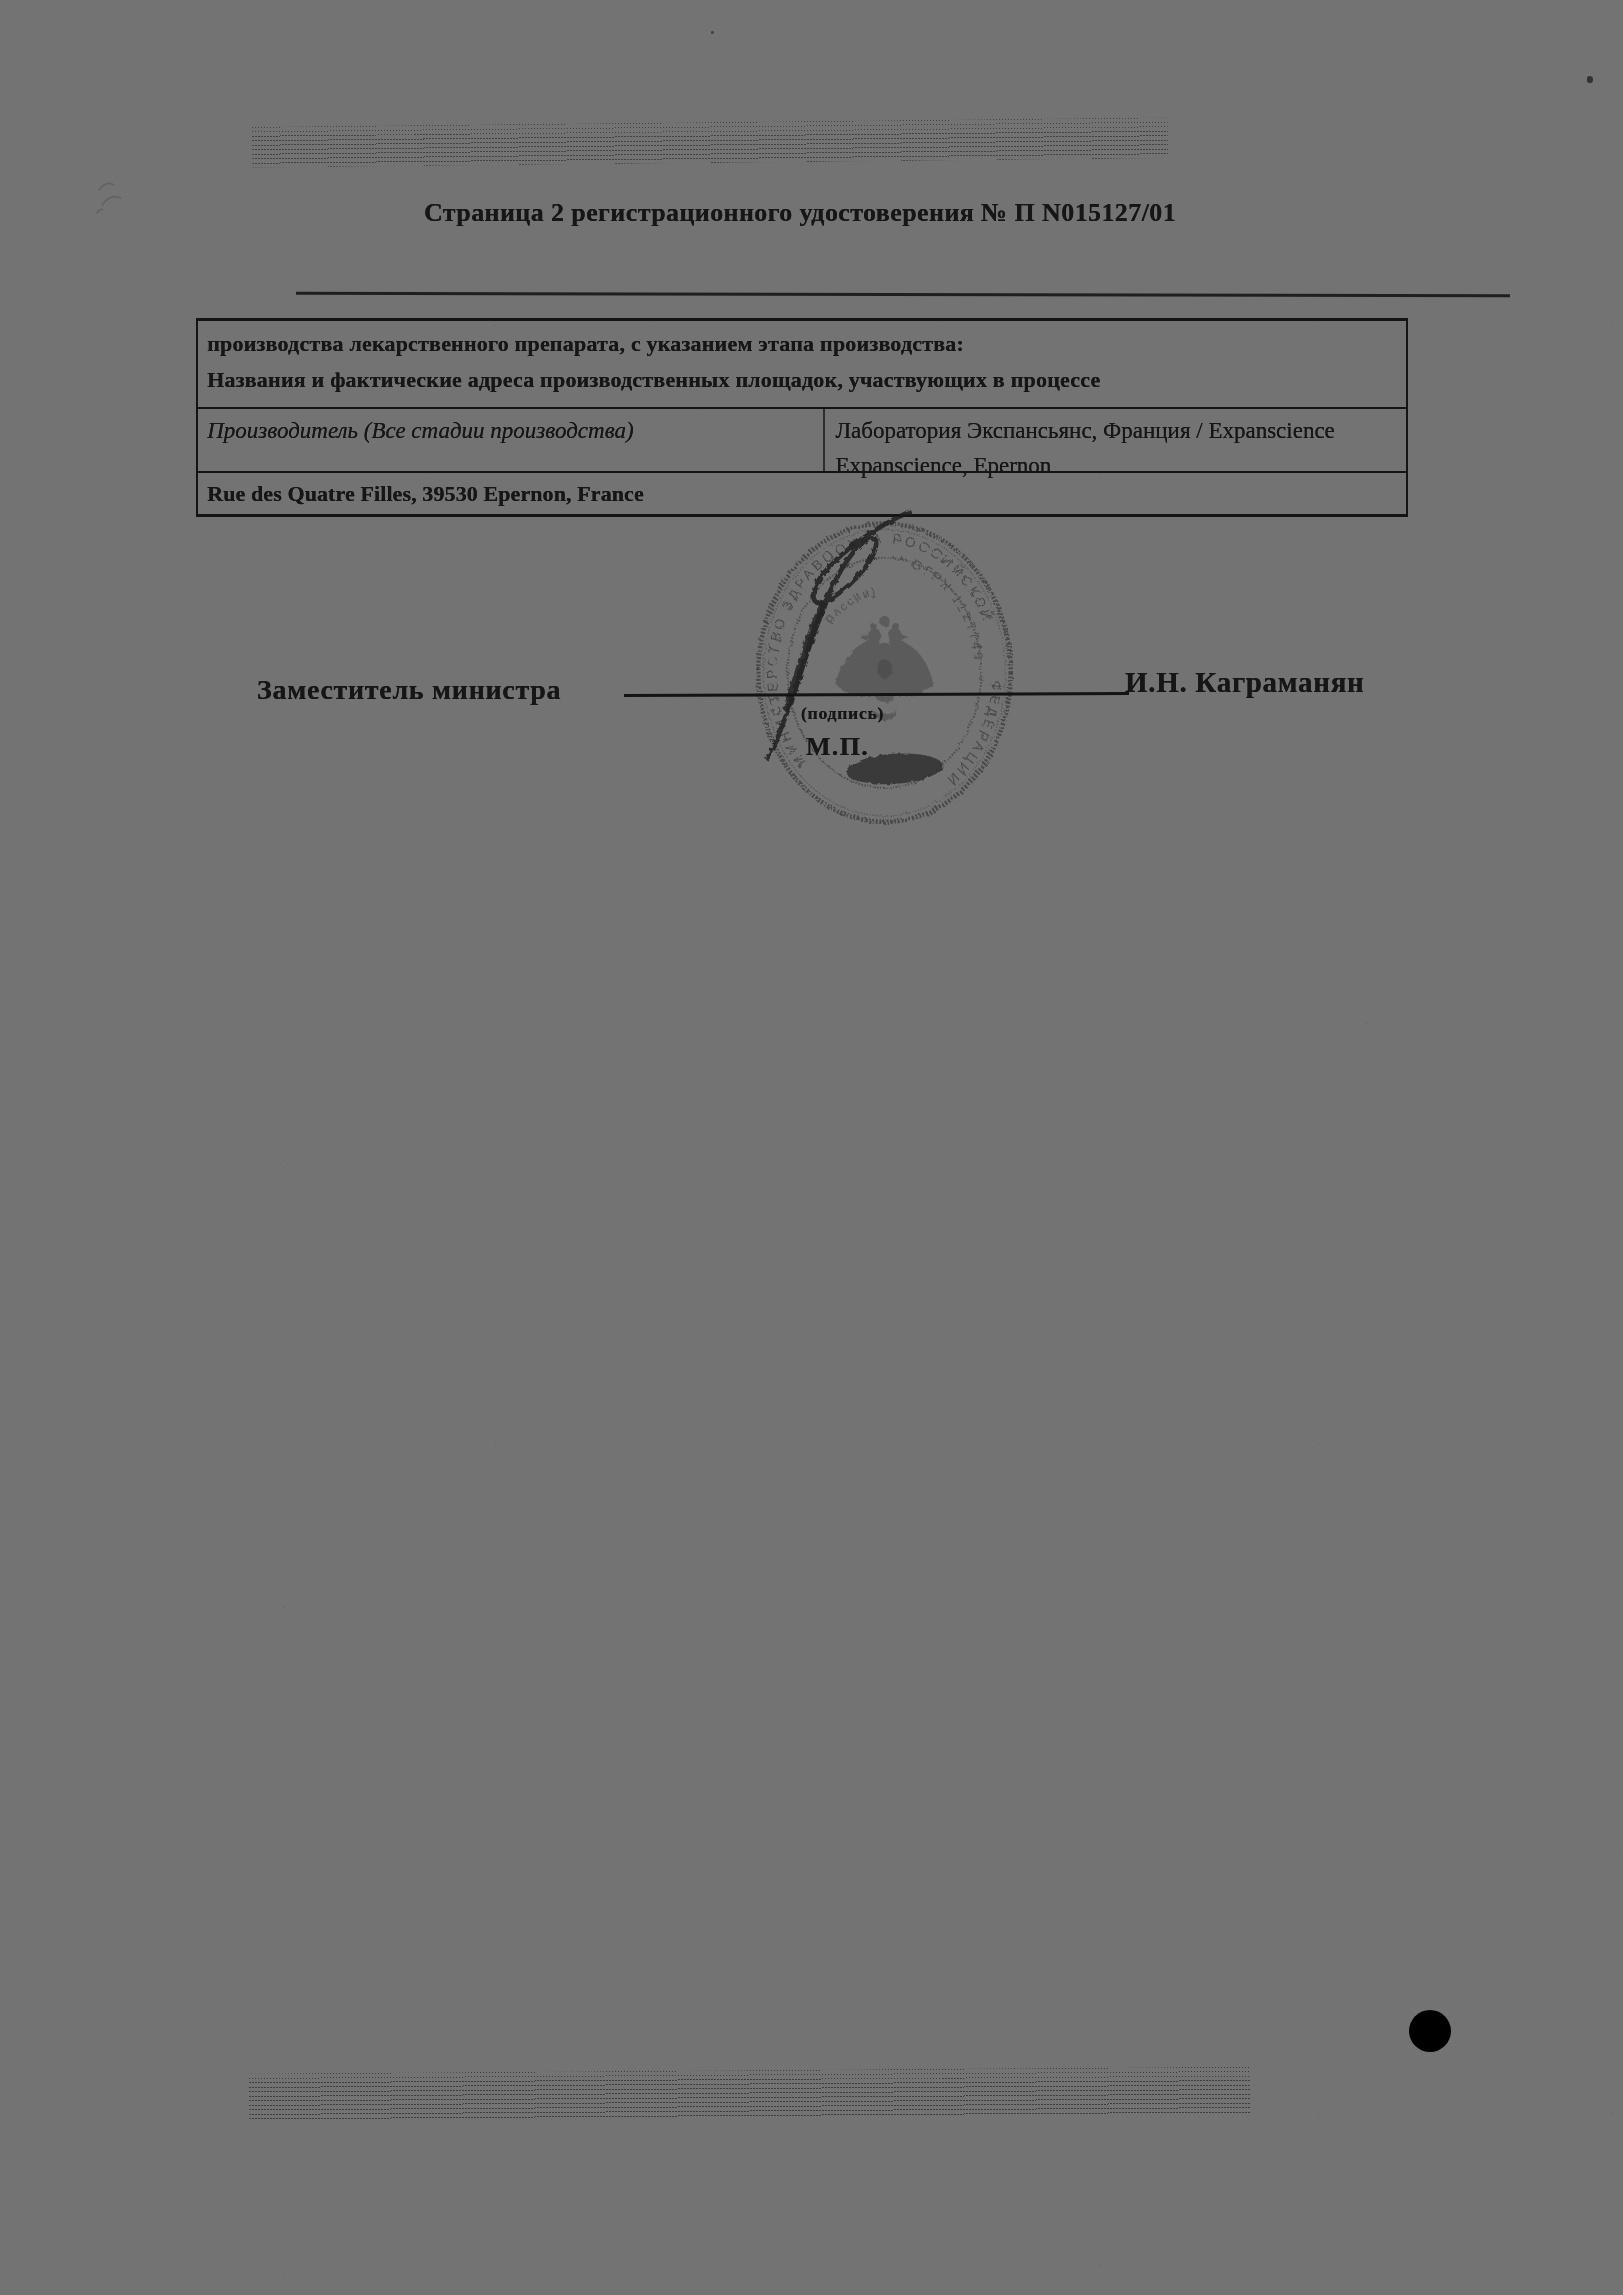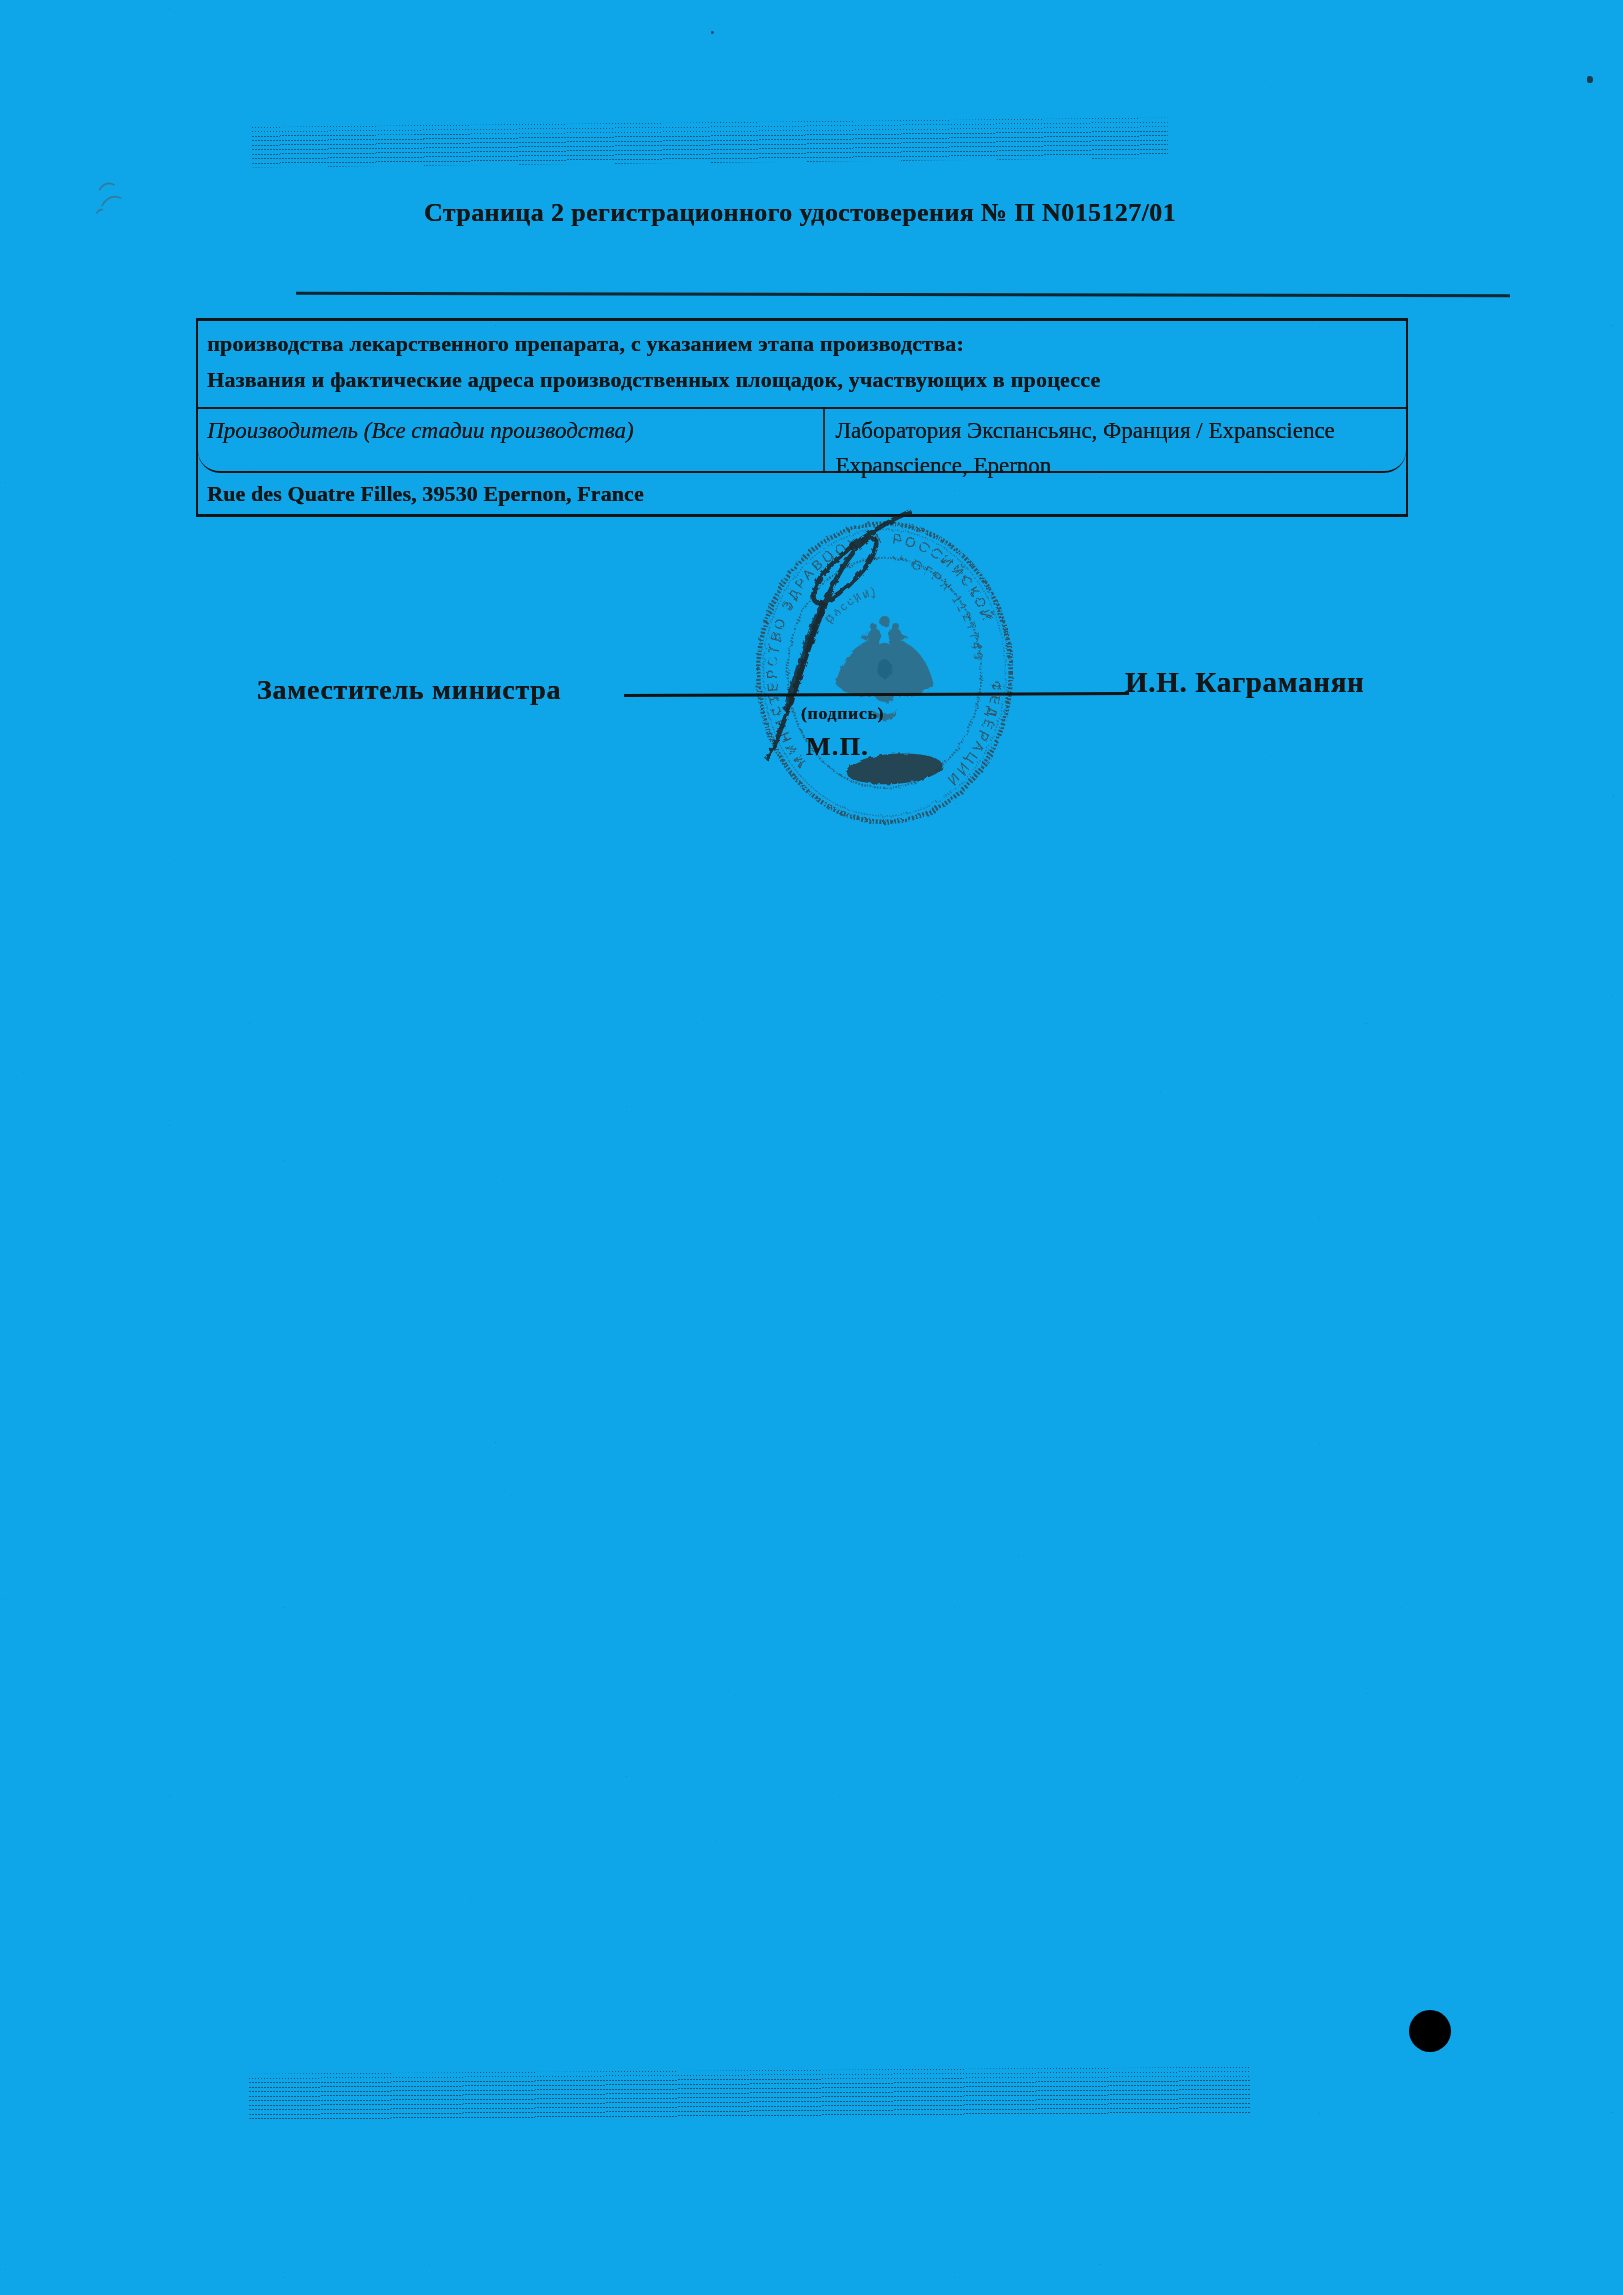--- a/index.html
+++ b/index.html
@@ -1,17 +1,17 @@
 <!DOCTYPE html>
 <html style="font-size:10.5px"><head>
 <meta charset="utf-8">
 <style>
   html,body { margin:0; padding:0; background:#e8e8e8; }
   #page {
-    position:relative; width:1623px; height:2295px; background:#0ea5e9;
+    position:relative; width:1623px; height:2295px; background:#737373;
     overflow:hidden; font-family:"Liberation Serif","DejaVu Serif",serif;
     color:#161616;
   }
   .abs { position:absolute; }
   .txt { text-shadow:0 0 0.5px rgba(10,10,10,.85); }
 
   
   .page-title { left:424px; top:198px; font-size:26px; font-weight:bold;
     letter-spacing:0.4px; white-space:nowrap; }
 
@@ -24,21 +24,21 @@
   .band-top { left:252px; top:122px; width:916px; height:41px; opacity:.5; transform:rotate(-0.6deg); }
   .band-bottom { left:249px; top:2070px; width:1001px; height:47px; opacity:.55; transform:rotate(-0.4deg); }
   .dbl-line { left:296px; top:293px; width:1214px; height:2.6px; background:#101010; opacity:.85; transform:rotate(0.12deg); }
 
   
   .tbl { left:196px; top:318px; width:1212px; height:199px;
     border:2.6px solid #141414; border-top-width:3.9px; border-bottom-width:3.9px;
     box-sizing:border-box; }
   .tbl-header { padding:5.2px 9.2px 0 9.2px; height:81px; border-bottom:2.6px solid #141414;
     font-weight:bold; font-size:22px; line-height:1.62; letter-spacing:0.2px; }
-  .tbl-row1 { display:flex; height:62px; border-bottom:2.6px solid #141414;border-radius:22px; }
+  .tbl-row1 { display:flex; height:62px; border-bottom:2.6px solid #141414; }
   .cell-left { width:627px; border-right:2px solid #2e2e2e; padding:9.2px 7.9px 0 9.2px;
     font-style:italic; font-size:23px; box-sizing:border-box; }
   .cell-right { flex:1; padding:5.2px 6.5px 0 10.5px; font-size:23px; line-height:1.5; }
   .tbl-row2 { padding:7.9px 9.2px 0 9.2px; font-size:22px; font-weight:bold; letter-spacing:0.1px; }
 
   
   .sign-role { left:257px; top:674px; font-size:28px; font-weight:bold; letter-spacing:0.7px; white-space:nowrap;text-align:right; }
   .sign-line { left:624px; top:693px; width:505px; height:2.6px; background:#141414;
     transform:rotate(-0.2deg); z-index:6; }
   .sign-name { left:1125px; top:666px; font-size:29px; font-weight:bold; letter-spacing:0.7px; white-space:nowrap; z-index:6; }

